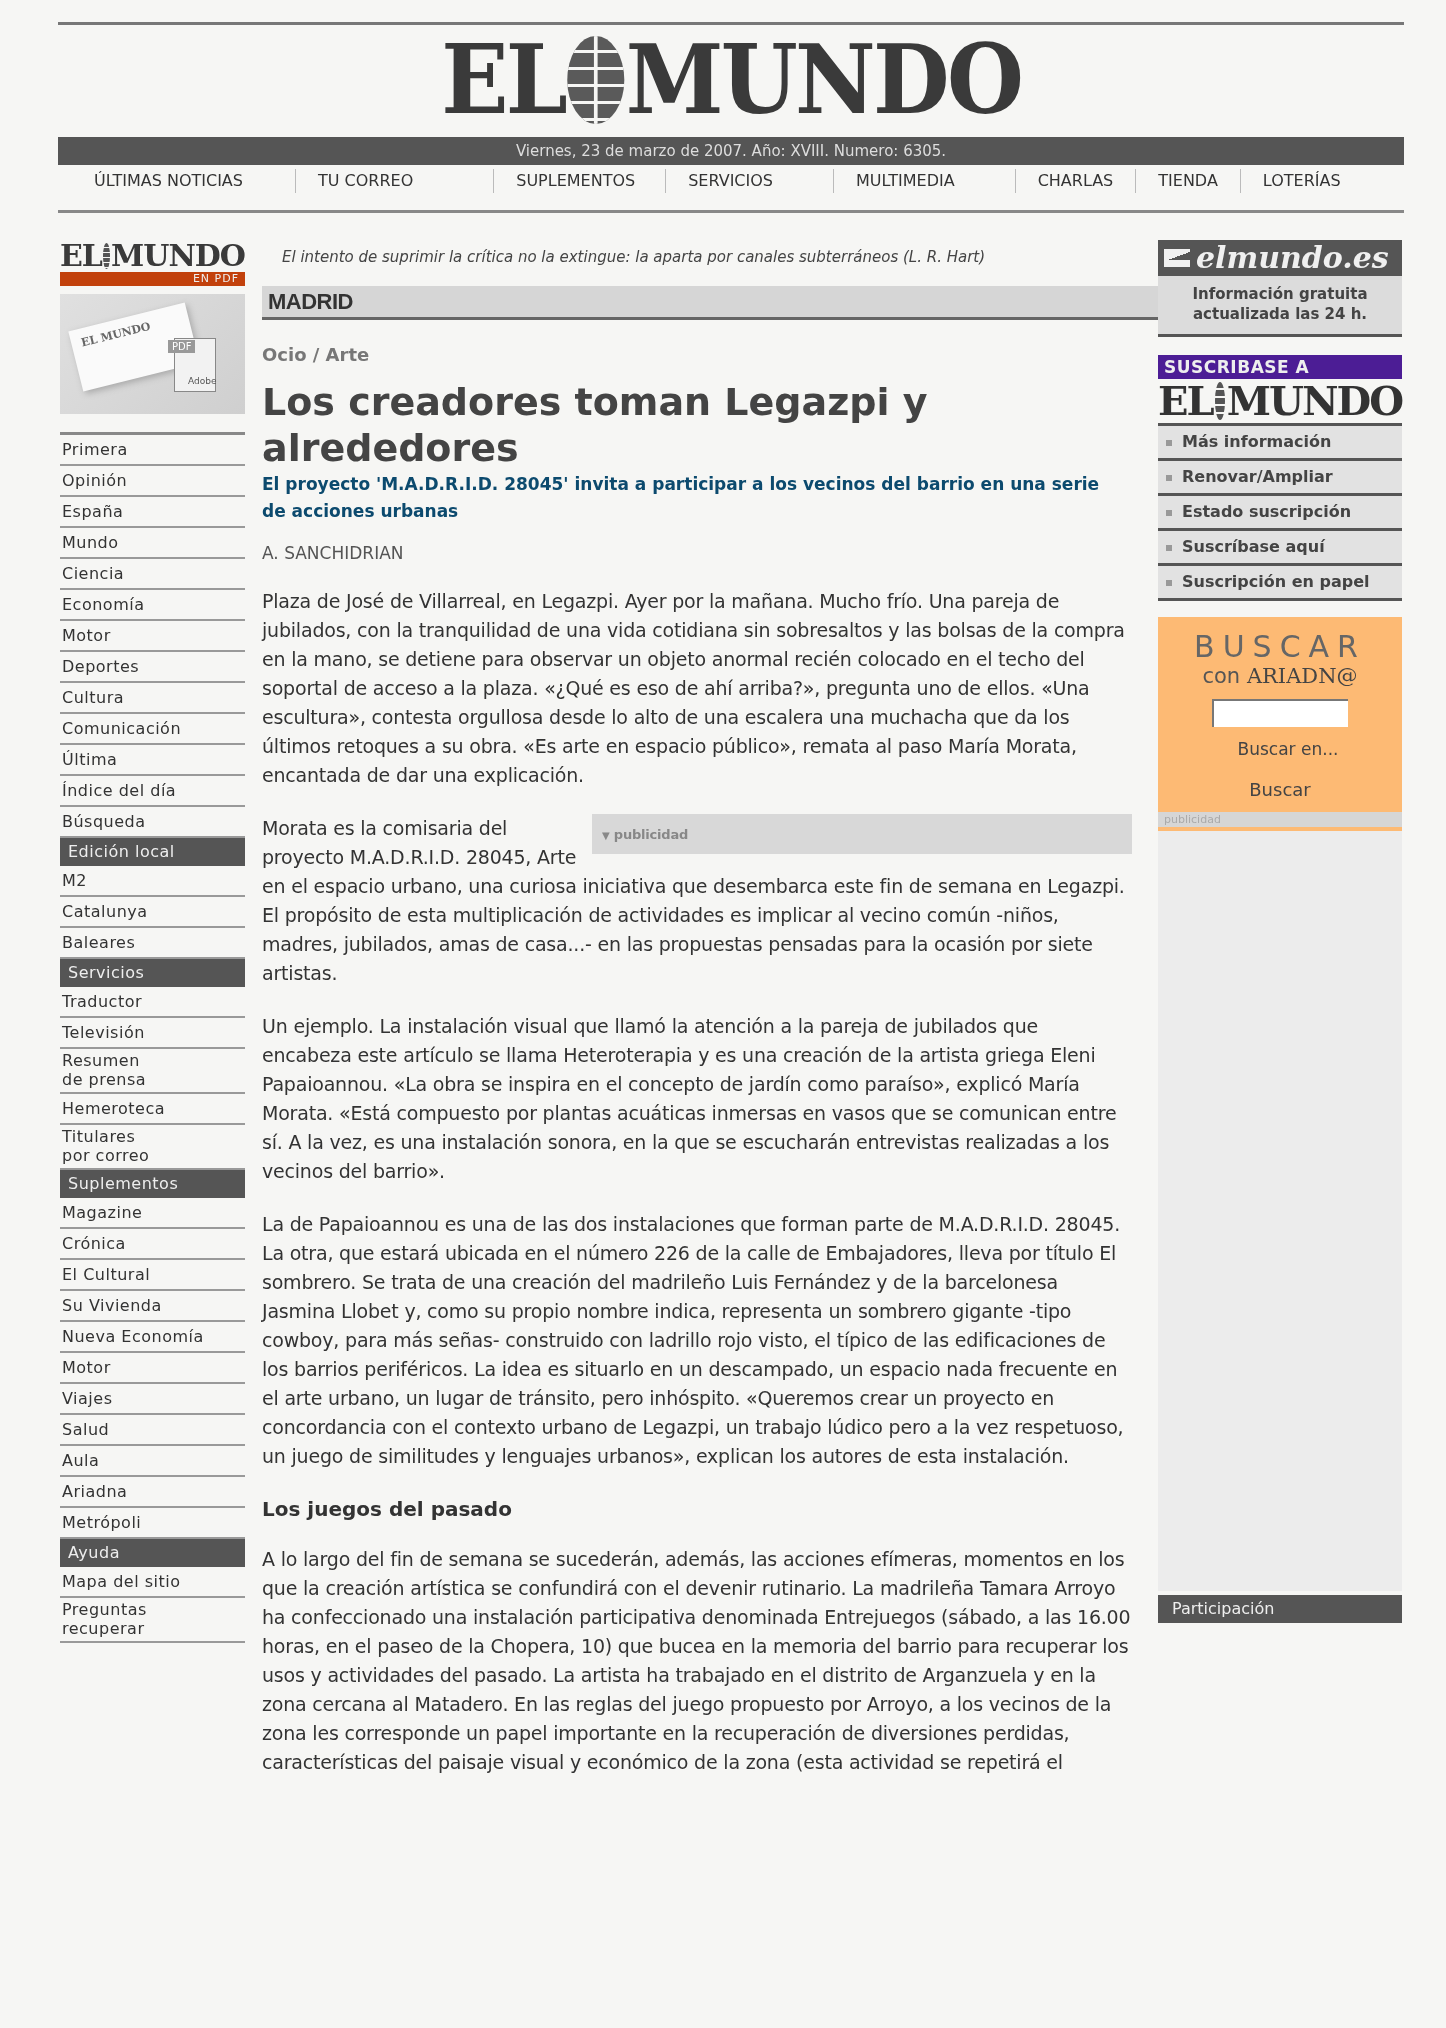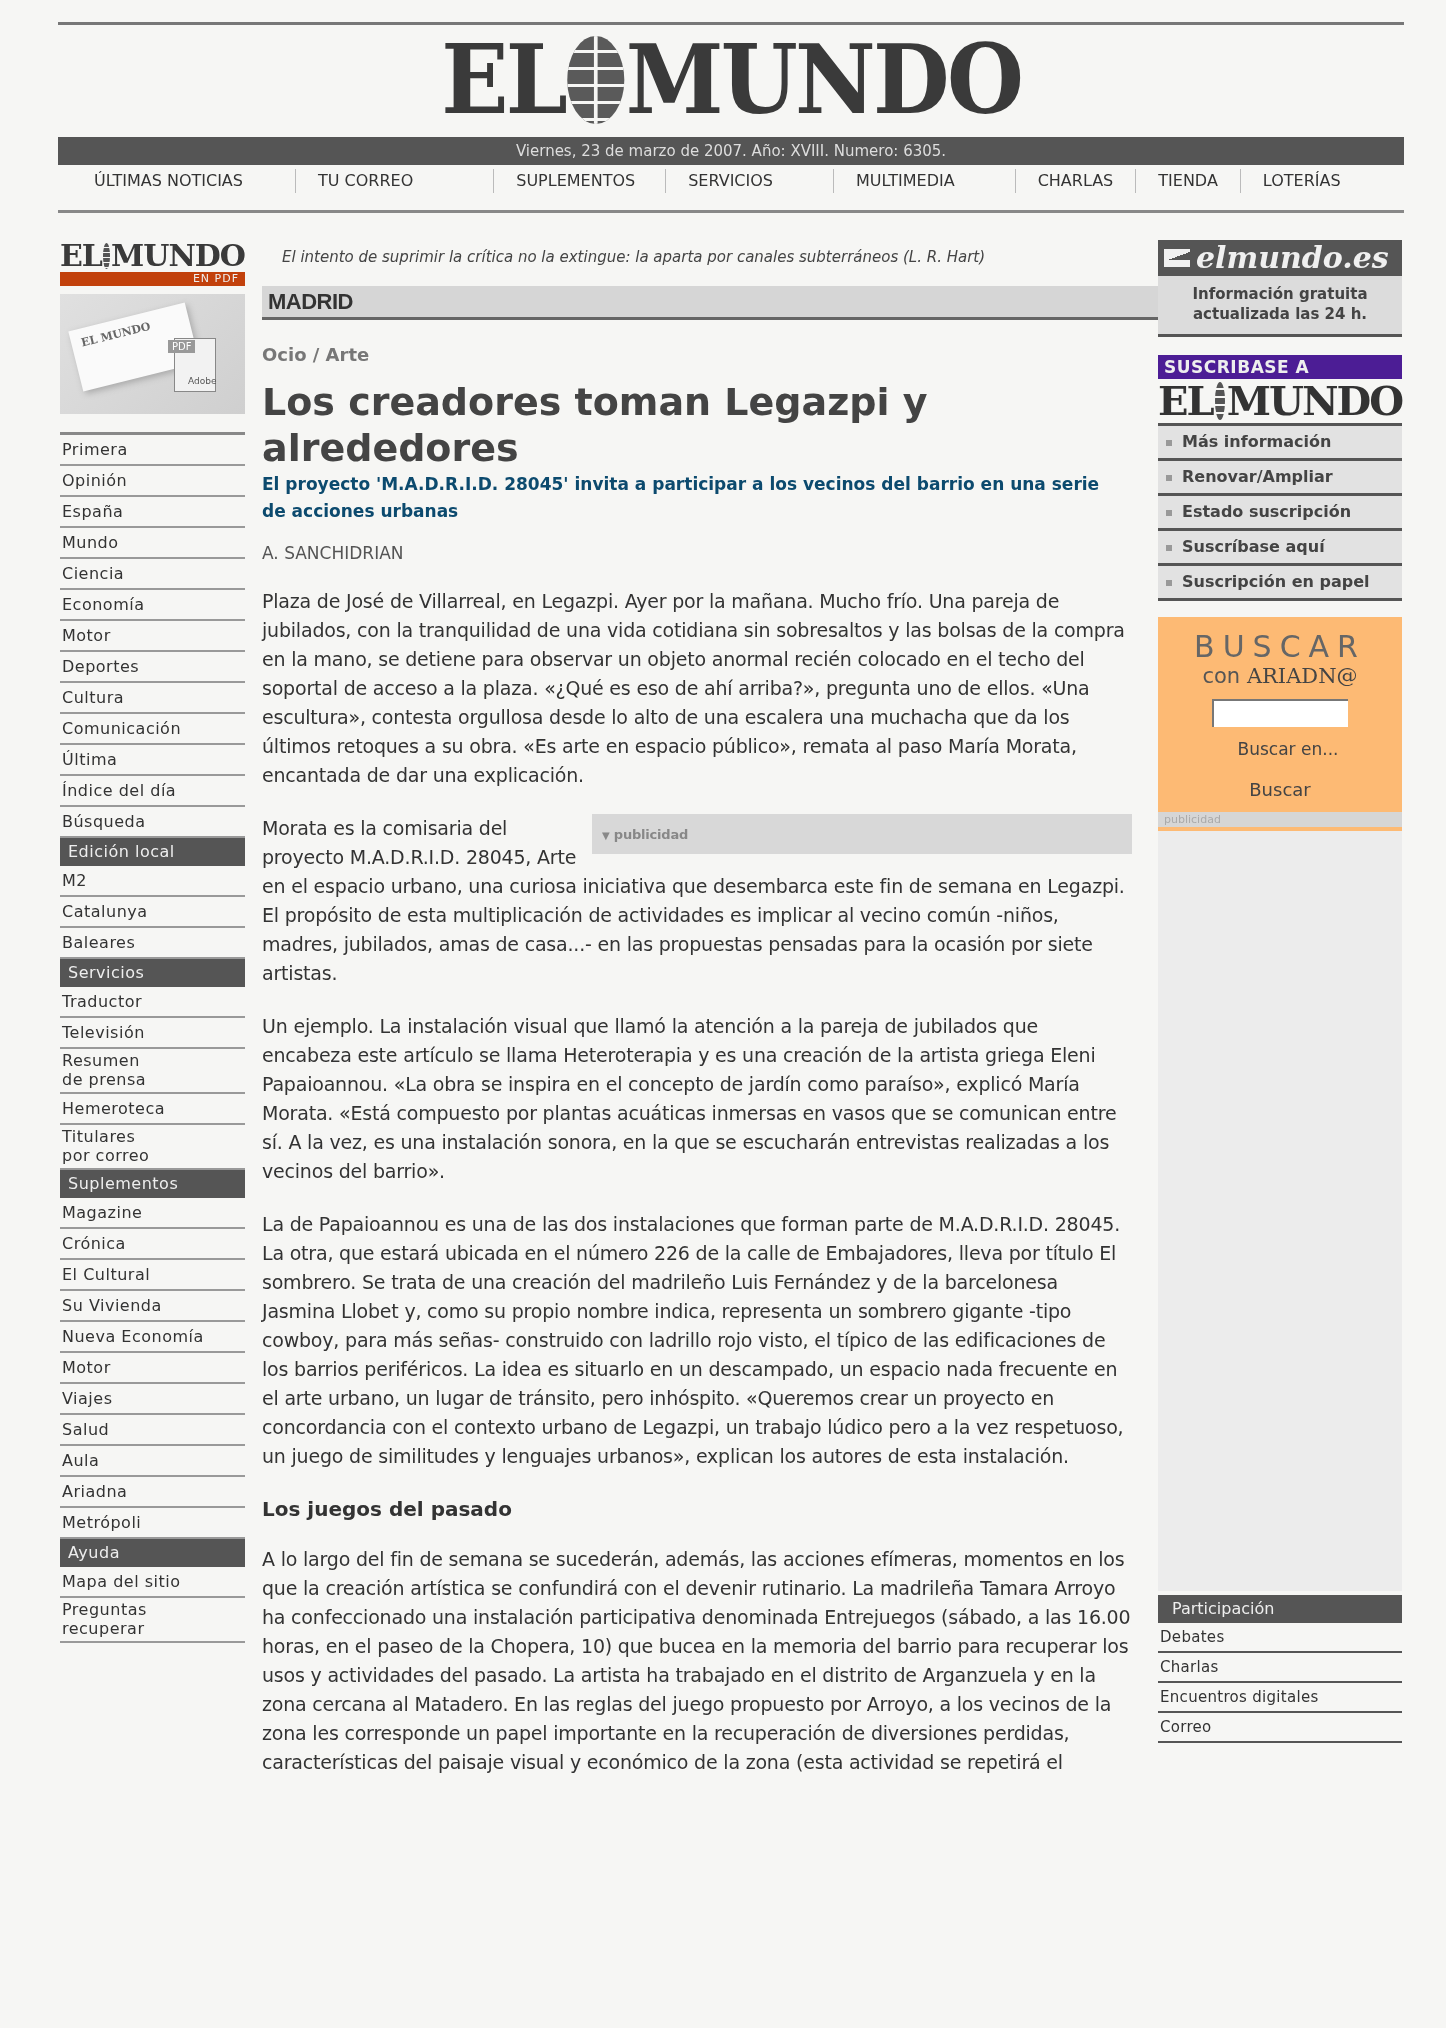--- a/index.html
+++ b/index.html
@@ -211,19 +211,13 @@
       <span class="brand">ARIADN@</span>
     </div>
     <input class="search-input" type="text" value="" style="">
     <div class="search-in">Buscar en...</div>
     <button class="search-btn">Buscar</button>
     <div class="pub-label">publicidad</div>
   </div>
   <div class="ad-space"></div>
 
   <div class="part-head">Participación</div>
-  <div id="part-list">
-      <div class="part-item">Debates</div>
-      <div class="part-item">Charlas</div>
-      <div class="part-item">Encuentros digitales</div>
-      <div class="part-item">Correo</div>
-    </div>
 </aside>
 
 </body></html>

